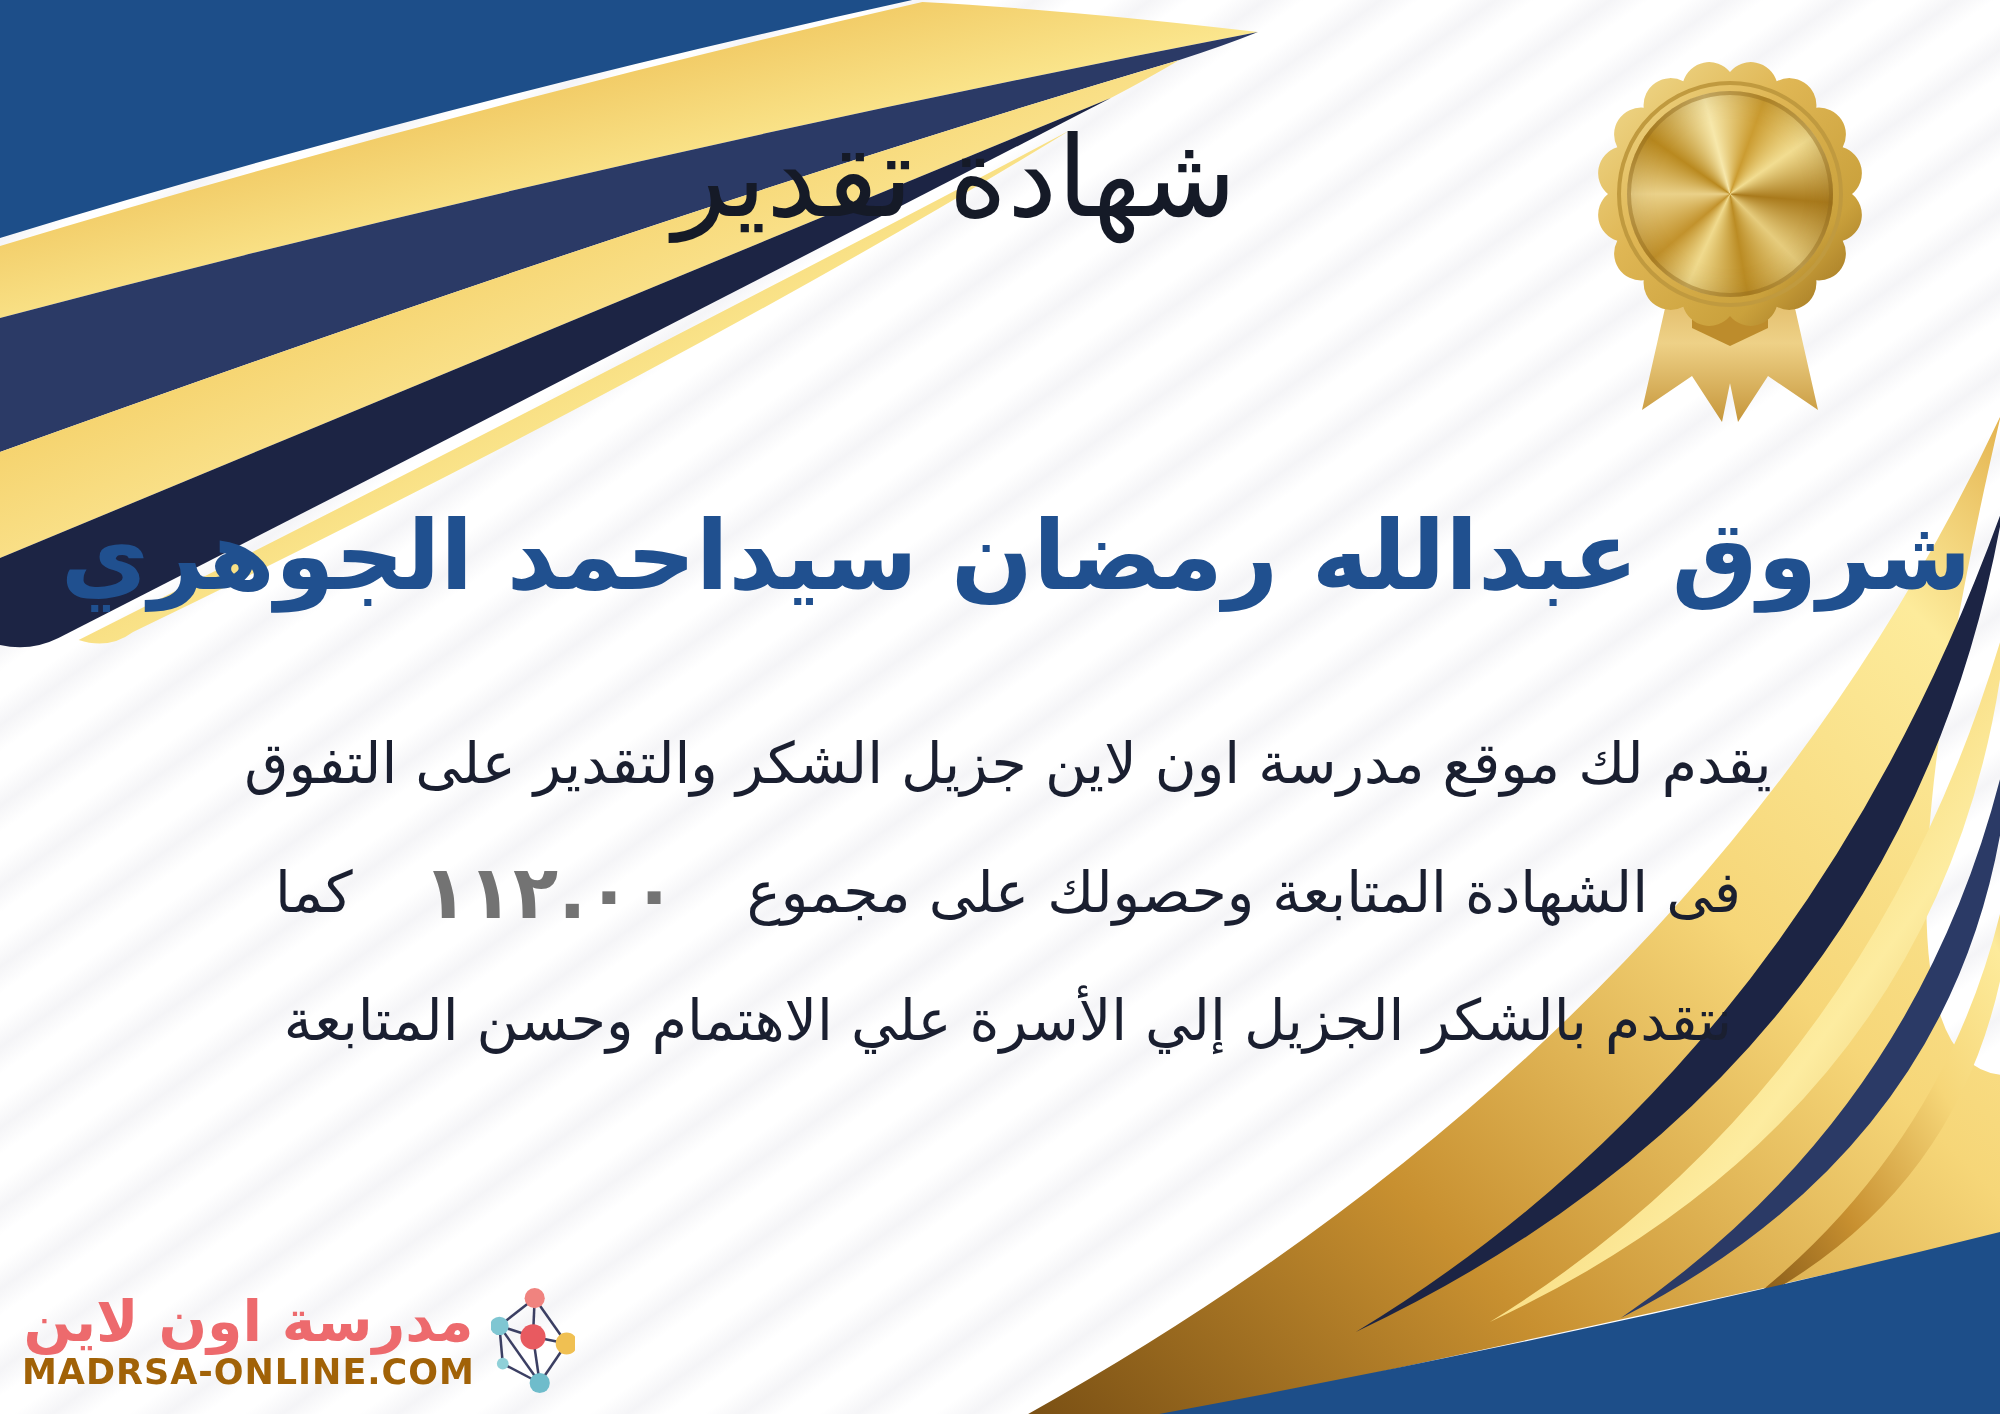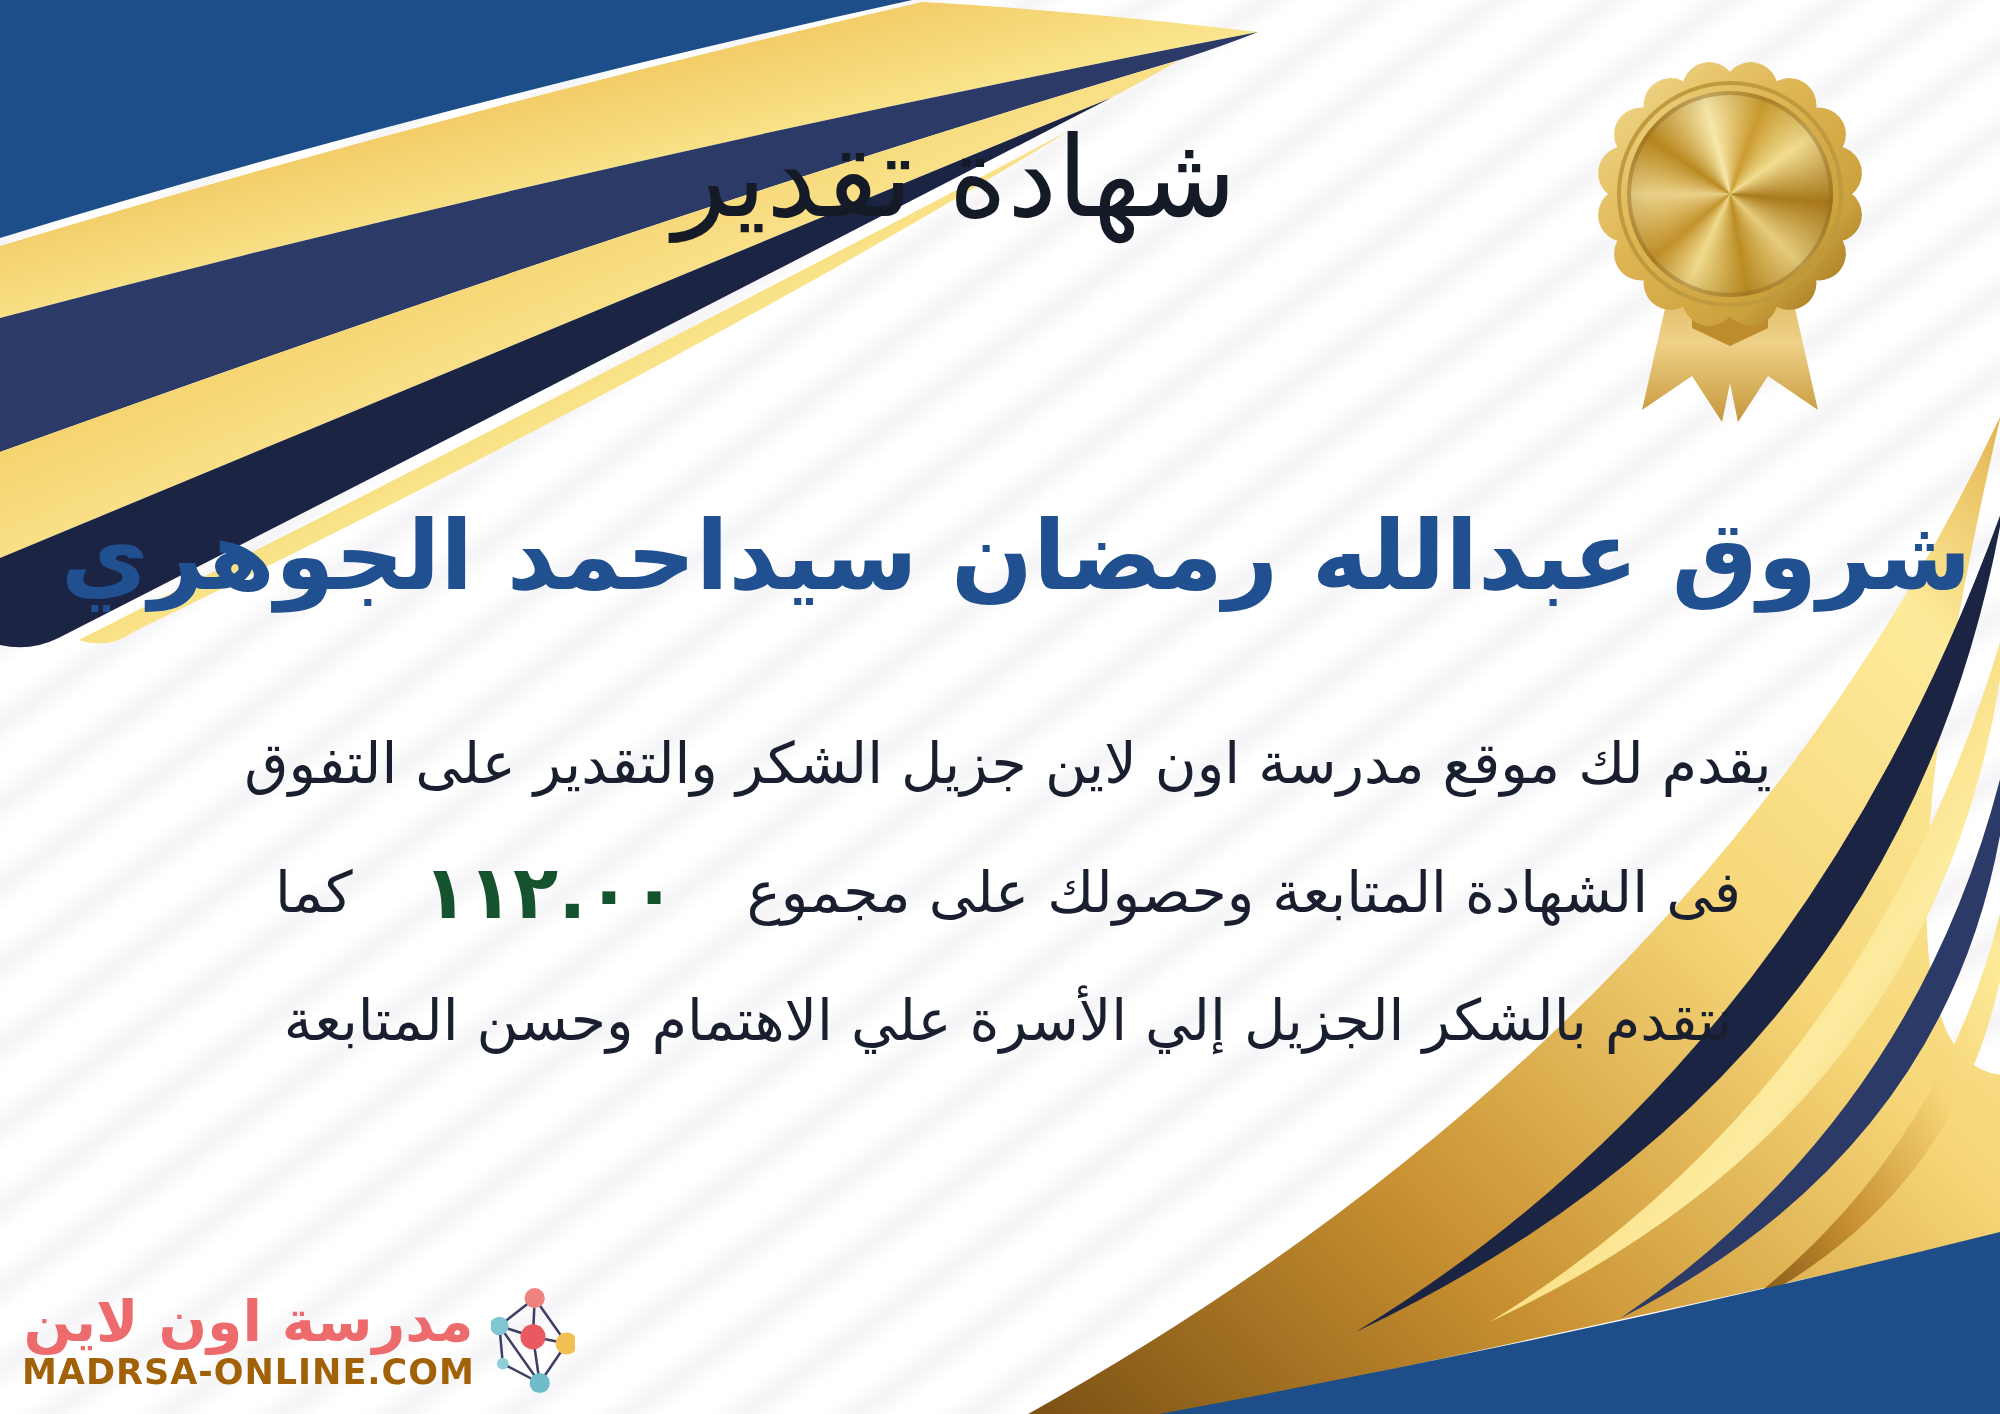--- a/index.html
+++ b/index.html
@@ -22,21 +22,21 @@
   }
   .name{
     position:absolute;top:492px;left:0;width:100%;text-align:center;margin:8px;
     font-size:96px;font-weight:bold;color:#20508f;direction:rtl;
   }
   .body-text{
     position:absolute;top:708px;left:0;width:100%;text-align:center;margin:0;
     font-size:57px;color:#1a1f30;direction:rtl;line-height:1.96;
   }
   .score{
-    font-size:74px;font-weight:bold;color:#14532d;margin:0 52px;
+    font-size:74px;font-weight:bold;color:#737373;margin:0 52px;
     display:inline-block;vertical-align:-6px;letter-spacing:4px;
   }
   .closing{
     position:absolute;top:1136px;left:0;width:100%;text-align:center;margin:0;
     font-size:56px;color:#1a1f30;direction:rtl;
   }
   
   .medal{position:absolute;left:1580px;top:44px;width:300px;height:400px;}
   .medal svg{position:absolute;inset:0;}
   .medal-disc{

